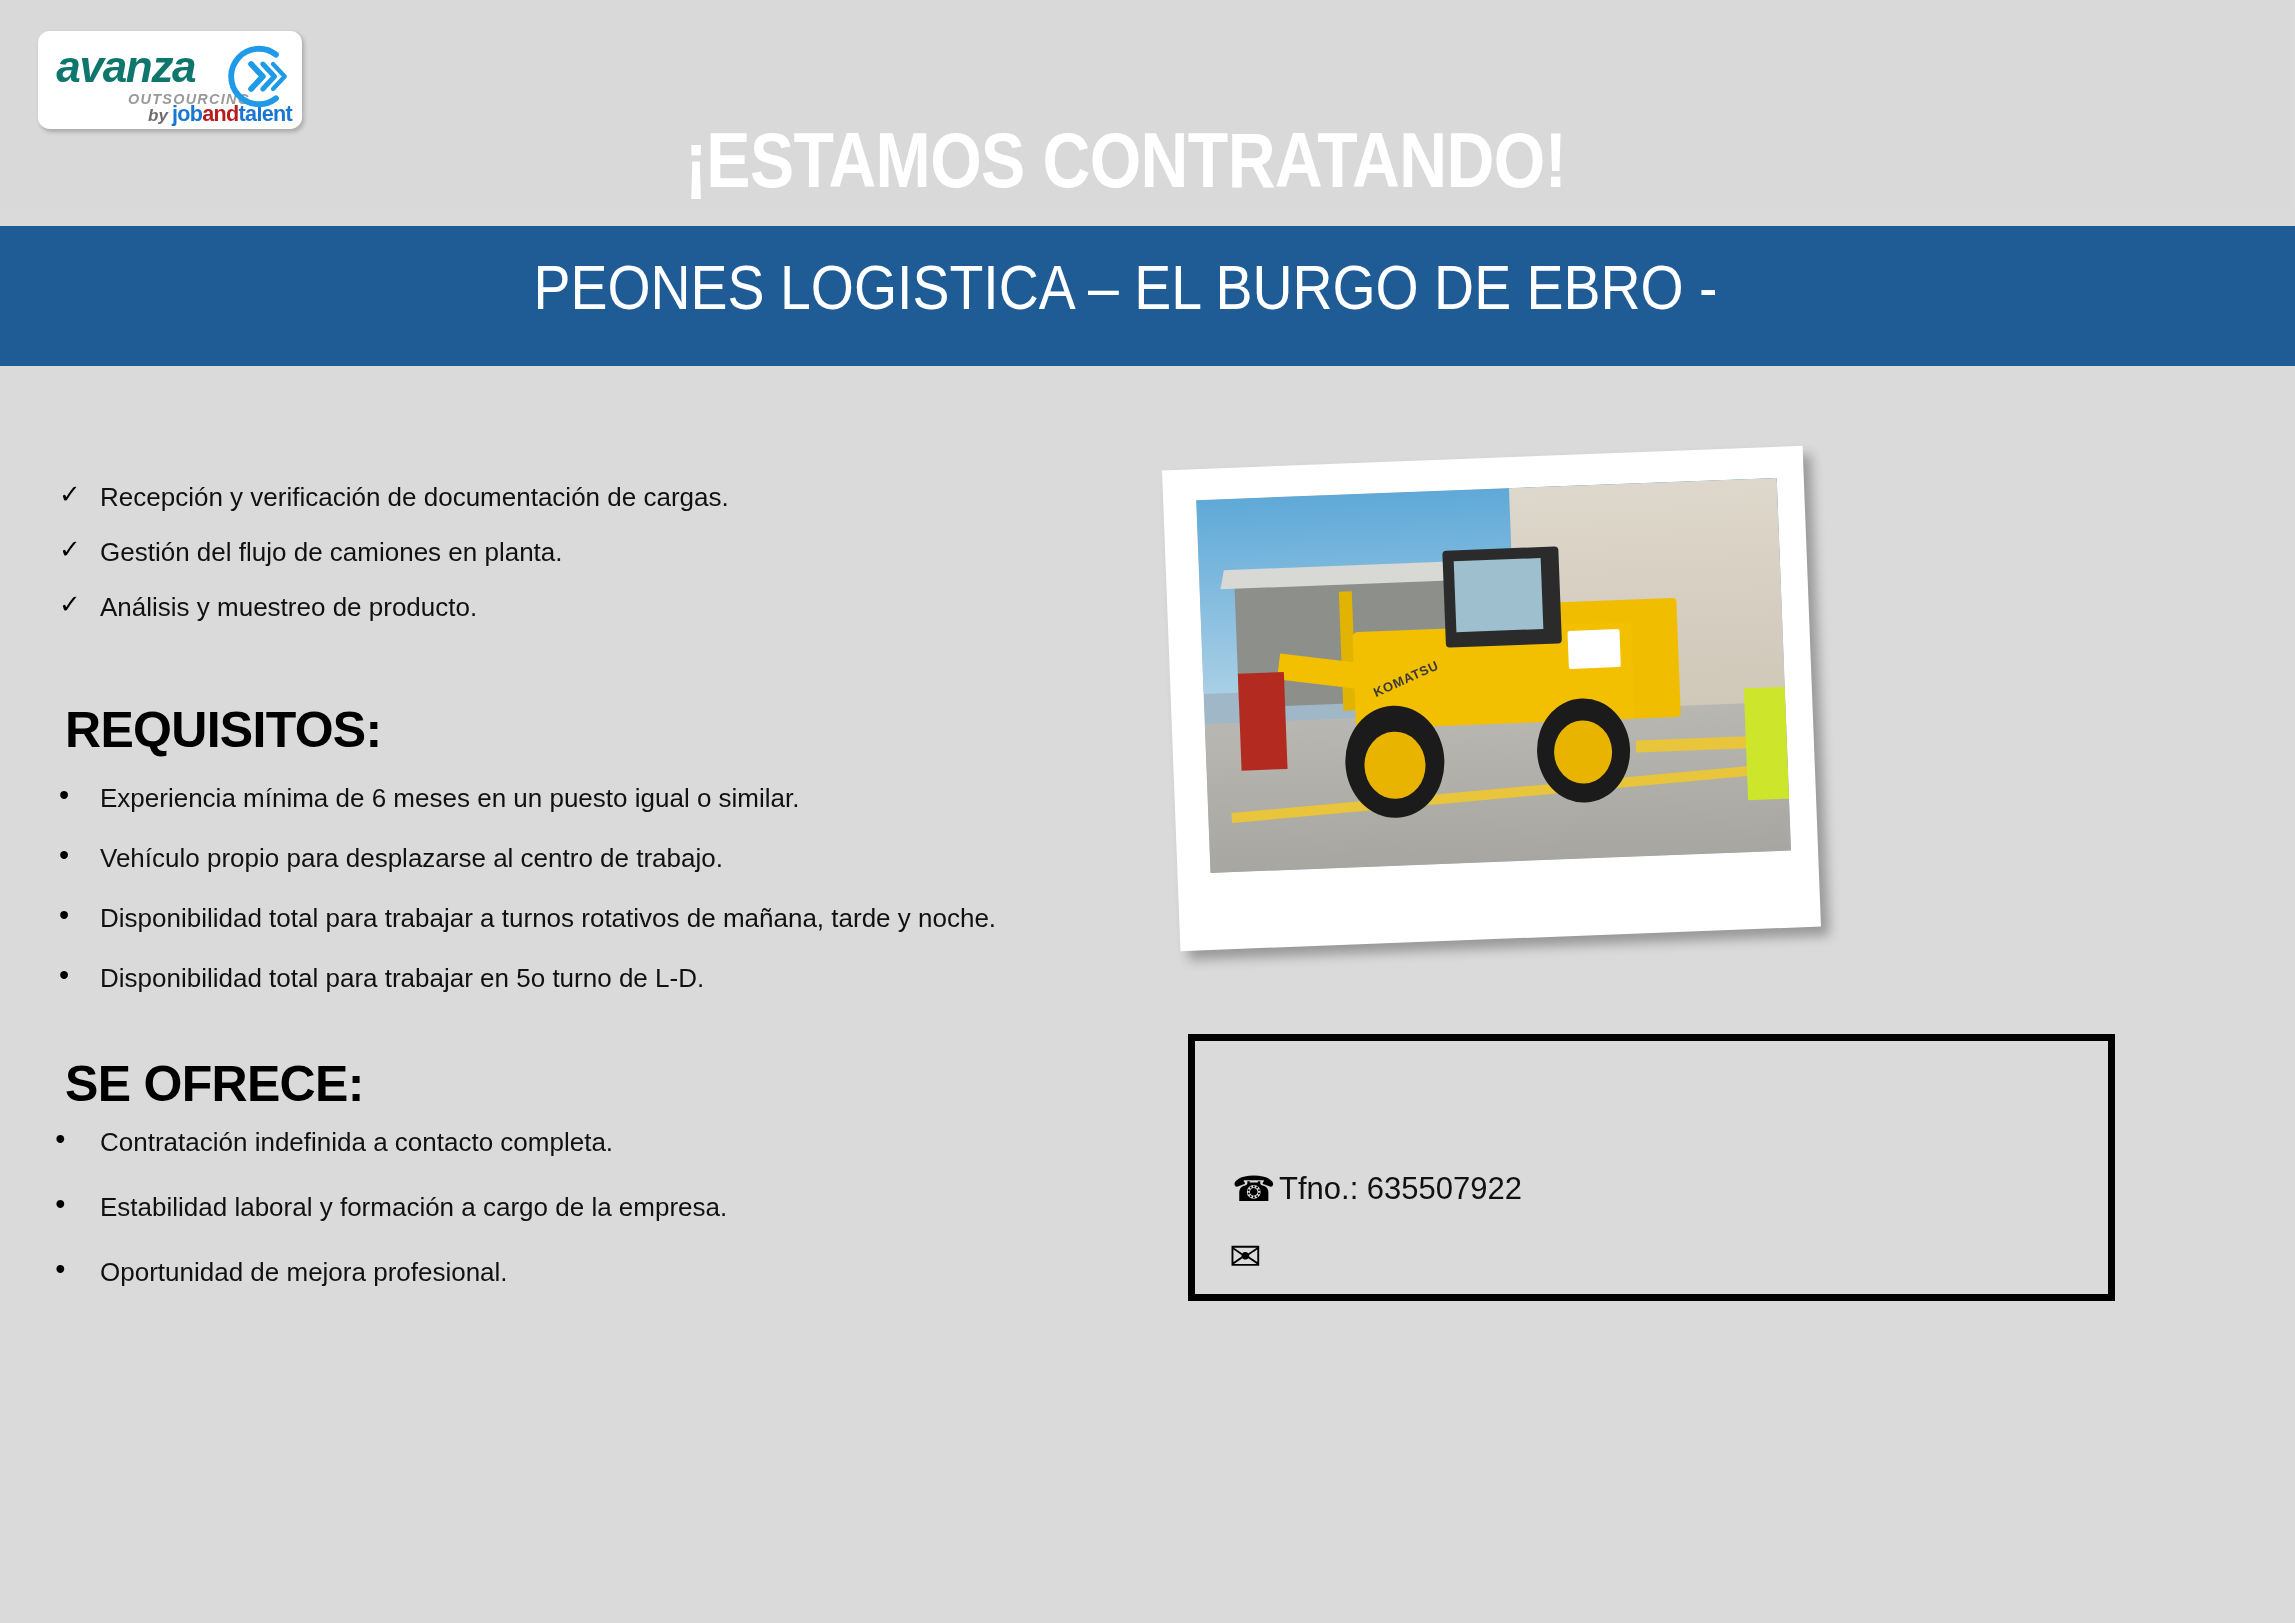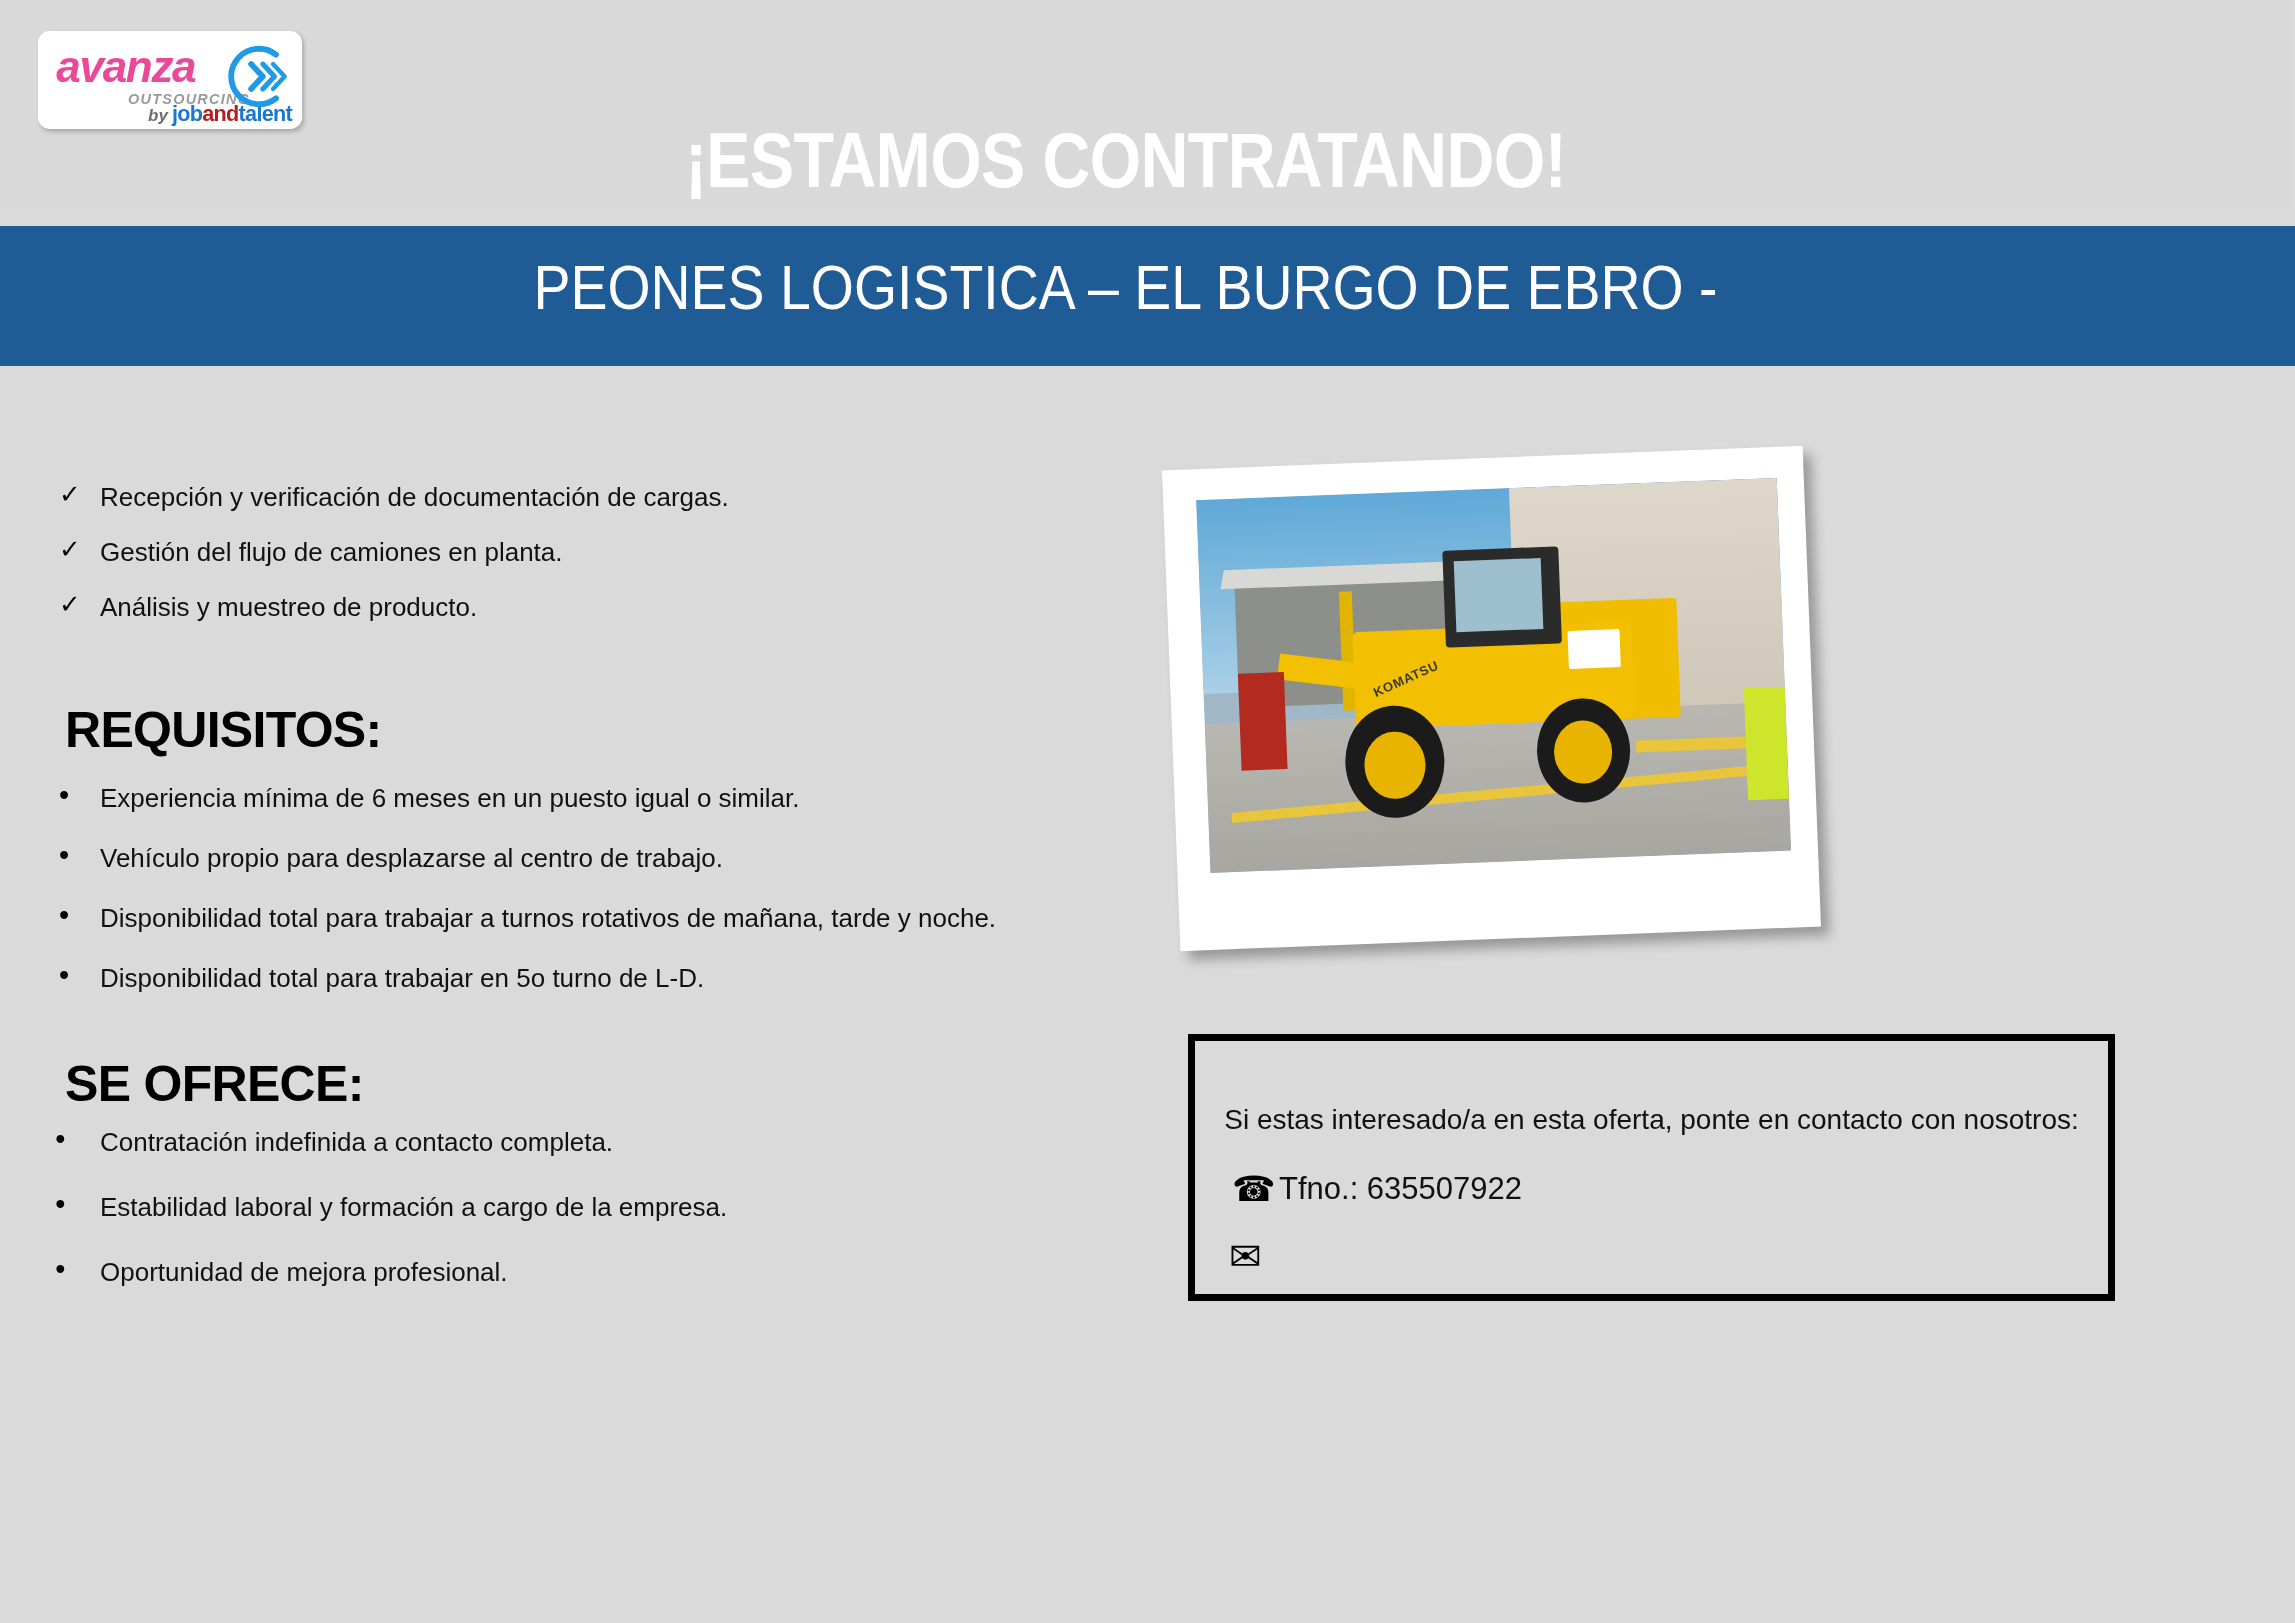--- a/index.html
+++ b/index.html
@@ -55,21 +55,21 @@
     box-shadow: 2px 2.6px 4.6px rgba(0,0,0,0.22);
     overflow: hidden;
   }
   .logo-avanza {
     position: absolute;
     left: 18.3px;
     top: 14.4px;
     font-size: 44px;
     font-style: italic;
     font-weight: bold;
-    color: #ec4899;
+    color: #0f766e;
     letter-spacing: -1.3px;
     line-height: 1;
   }
   .logo-outsourcing {
     position: absolute;
     left: 90px;
     top: 60px;
     font-size: 14.4px;
     font-weight: bold;
     font-style: italic;
@@ -412,21 +412,20 @@
       <div class="ph-wheel1"></div>
       <div class="ph-hub1"></div>
       <div class="ph-wheel2"></div>
       <div class="ph-hub2"></div>
       <div class="ph-vest"></div>
       <div class="ph-brand">KOMATSU</div>
     </div>
   </div>
 
   <div class="contact-box">
-    <div class="contact-sub">Si estas interesado/a en esta oferta, ponte en contacto con nosotros:</div>
 
     <div class="contact-row" id="row-phone">
       <span class="ic">☎</span>
       <span class="tx">Tfno.: 635507922</span>
     </div>
 
     <div class="contact-row" id="row-email">
       <span class="ic">✉</span>
     </div>
   </div>

